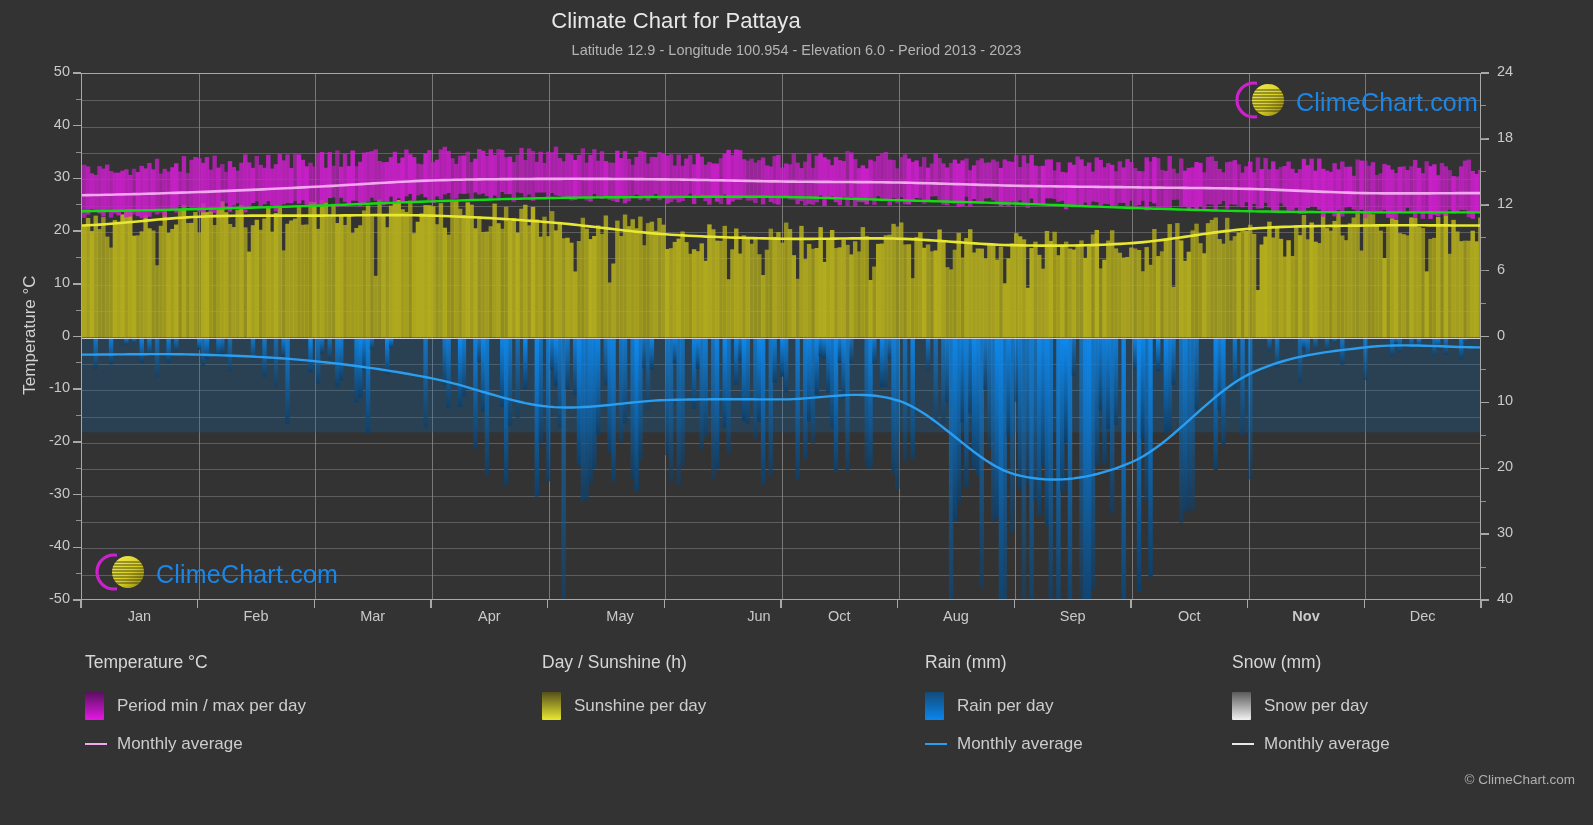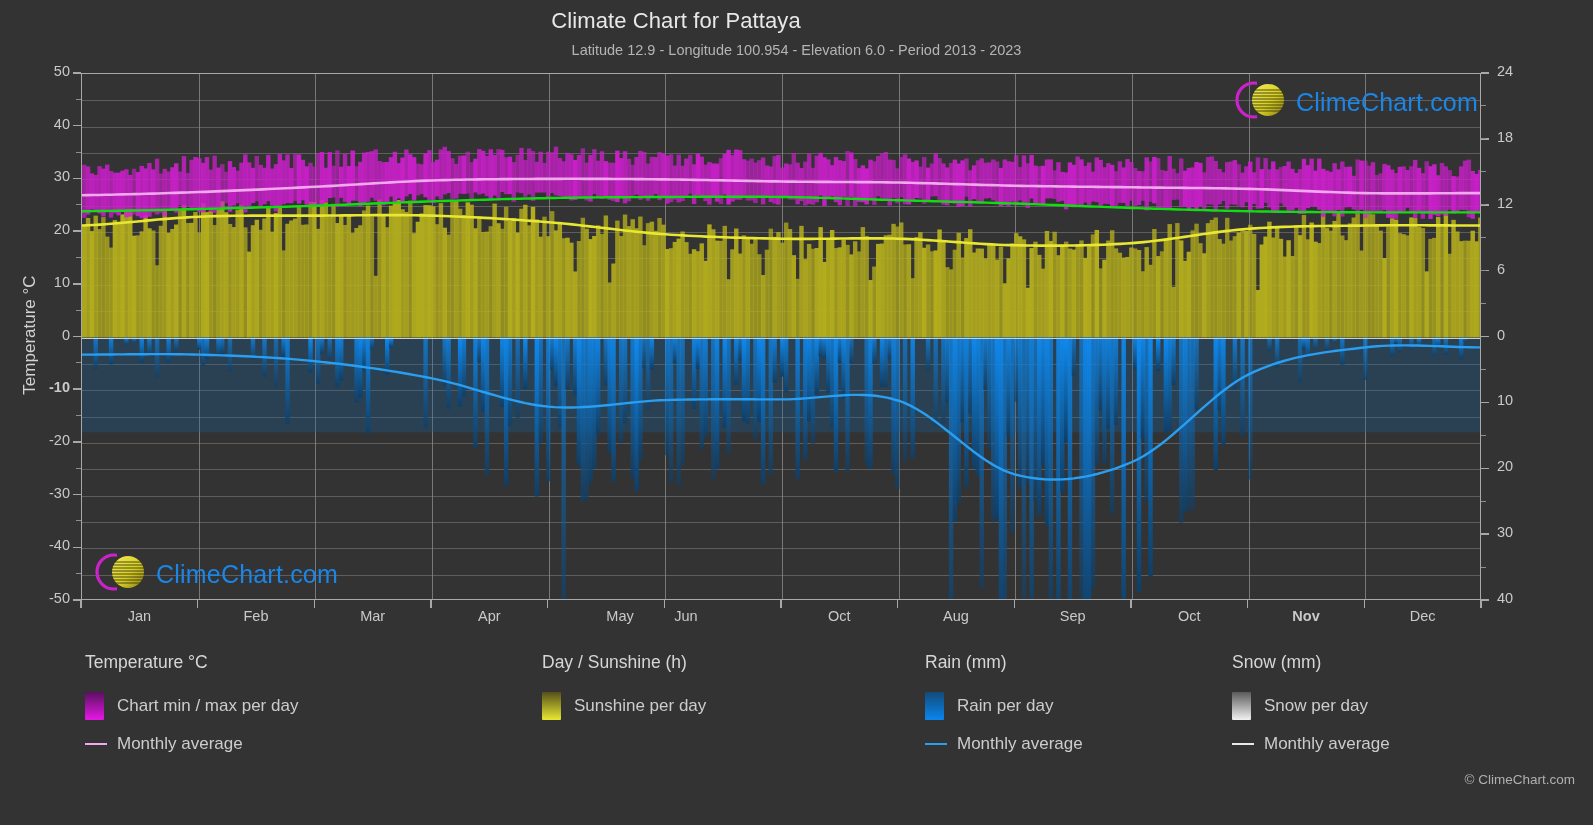--- a/index.html
+++ b/index.html
@@ -1098,21 +1098,21 @@
       <div class="tick-label tick-left" style="left: 10px; top: 115.7px;">40</div>
       <div class="tick-mark-l" style="left: 73px; top: 124.95px;"></div>
       <div class="tick-label tick-left" style="left: 10px; top: 168.4px;">30</div>
       <div class="tick-mark-l" style="left: 73px; top: 177.65px;"></div>
       <div class="tick-label tick-left" style="left: 10px; top: 221.1px;">20</div>
       <div class="tick-mark-l" style="left: 73px; top: 230.35px;"></div>
       <div class="tick-label tick-left" style="left: 10px; top: 273.8px;">10</div>
       <div class="tick-mark-l" style="left: 73px; top: 283.05px;"></div>
       <div class="tick-label tick-left" style="left: 10px; top: 326.5px;">0</div>
       <div class="tick-mark-l" style="left: 73px; top: 335.75px;"></div>
-      <div class="tick-label tick-left" style="left: 10px; top: 379.2px; font-weight: bold;">-10</div>
+      <div class="tick-label tick-left" style="left: 10px; top: 379.2px;">-10</div>
       <div class="tick-mark-l" style="left: 73px; top: 388.45px;"></div>
       <div class="tick-label tick-left" style="left: 10px; top: 431.9px;">-20</div>
       <div class="tick-mark-l" style="left: 73px; top: 441.15px;"></div>
       <div class="tick-label tick-left" style="left: 10px; top: 484.6px;">-30</div>
       <div class="tick-mark-l" style="left: 73px; top: 493.85px;"></div>
       <div class="tick-label tick-left" style="left: 10px; top: 537.3px;">-40</div>
       <div class="tick-mark-l" style="left: 73px; top: 546.55px;"></div>
       <div class="tick-label tick-left" style="left: 10px; top: 590px;">-50</div>
       <div class="tick-mark-l" style="left: 73px; top: 599.25px;"></div>
       <div class="tick-mark-minor-l" style="left: 76px; top: 98.85px;"></div>
@@ -1165,21 +1165,21 @@
       <div class="tick-mark-x" style="left: 1013.58px; top: 600px;"></div>
       <div class="tick-mark-x" style="left: 1130.25px; top: 600px;"></div>
       <div class="tick-mark-x" style="left: 1246.92px; top: 600px;"></div>
       <div class="tick-mark-x" style="left: 1363.58px; top: 600px;"></div>
       <div class="tick-mark-x" style="left: 1480.25px; top: 600px;"></div>
       <div class="month-label" style="left: 79.3333px;">Jan</div>
       <div class="month-label" style="left: 196px;">Feb</div>
       <div class="month-label" style="left: 312.667px;">Mar</div>
       <div class="month-label" style="left: 429.333px;">Apr</div>
       <div class="month-label" style="left: 560px;">May</div>
-      <div class="month-label" style="left: 626px;">Jun</div>
+      <div class="month-label" style="left: 699px;">Jun</div>
       <div class="month-label" style="left: 779.333px;">Oct</div>
       <div class="month-label" style="left: 896px;">Aug</div>
       <div class="month-label" style="left: 1012.67px;">Sep</div>
       <div class="month-label" style="left: 1129.33px;">Oct</div>
       <div class="month-label" style="left: 1246px; font-weight: bold;">Nov</div>
       <div class="month-label" style="left: 1362.67px;">Dec</div>
       <div class="axis-title rot-left" style="left: -30px; top: 324.5px; width: 120px; text-align: center;">Temperature °C</div>
     </div>
 
   <div class="logo" id="logo-top" style="left:1232px; top:78px;">
@@ -1236,21 +1236,21 @@
       </svg>
     </span>
     <span class="logo-text">ClimeChart.com</span>
   </div>
 
   <div id="legend-layer">
       <div class="legend-col" style="left: 85px;">
         <div class="legend-head">Temperature °C</div>
         <div class="legend-row">
           <span class="legend-swatch" style="background: linear-gradient(rgb(91, 16, 96), rgb(230, 23, 230));"></span>
-          <span class="legend-label">Chart min / max per day</span>
+          <span class="legend-label">Period min / max per day</span>
         </div>
         <div class="legend-row">
           <span class="legend-dash-pad">
             <span class="legend-dash" style="background: rgb(242, 168, 238);"></span>
           </span>
           <span class="legend-label">Monthly average</span>
         </div>
       </div>
       <div class="legend-col" style="left: 542px;">
         <div class="legend-head">Day / Sunshine (h)</div>

